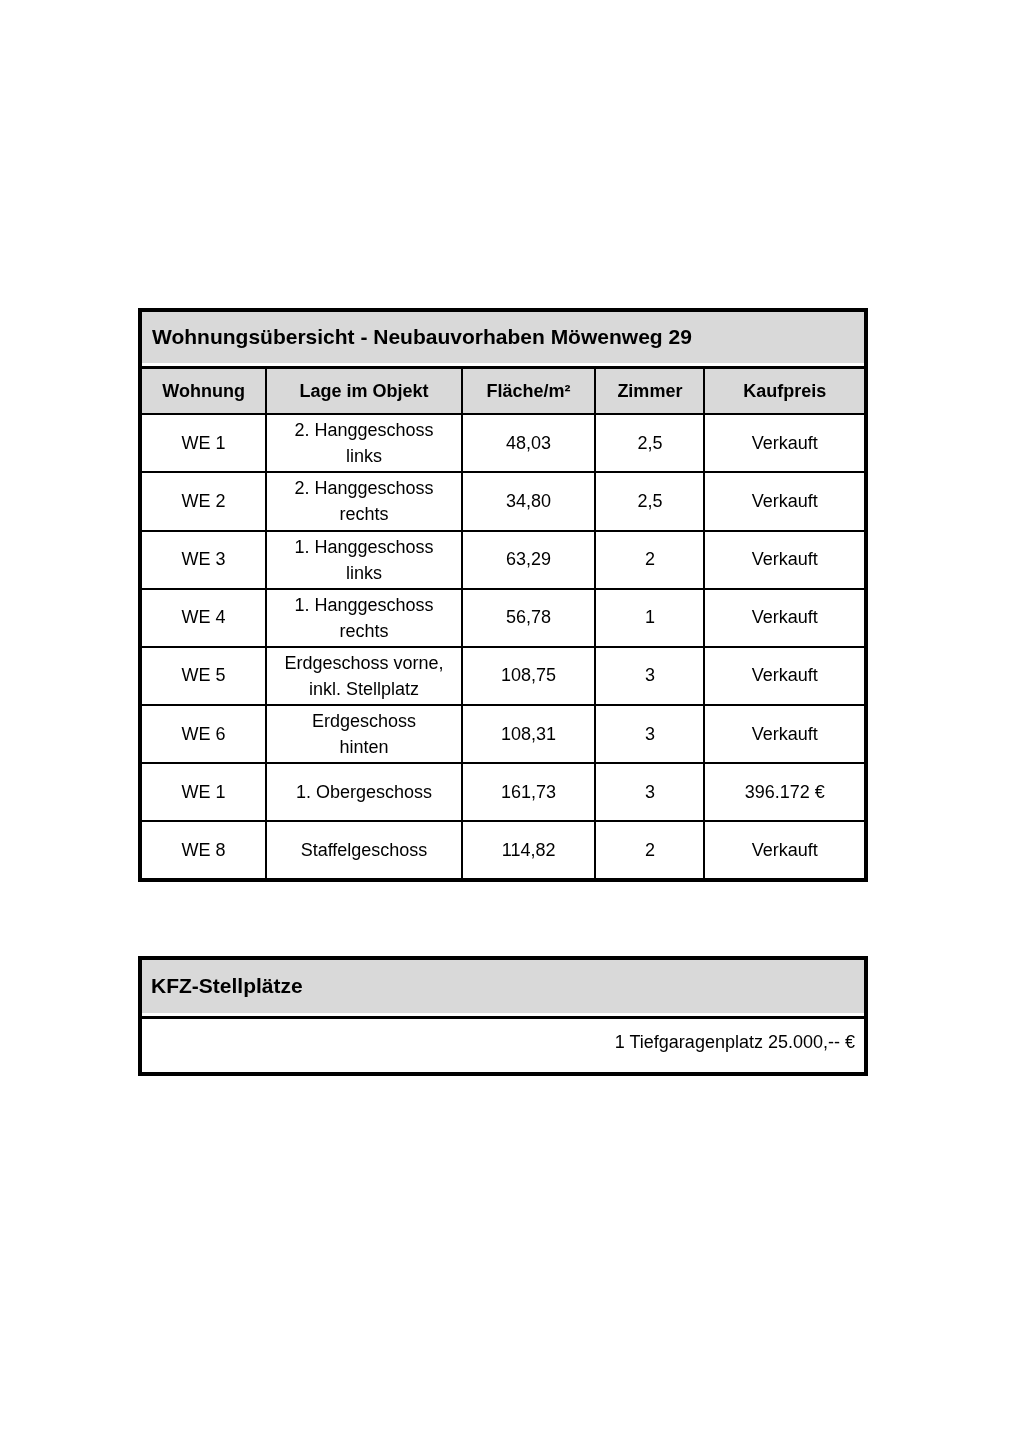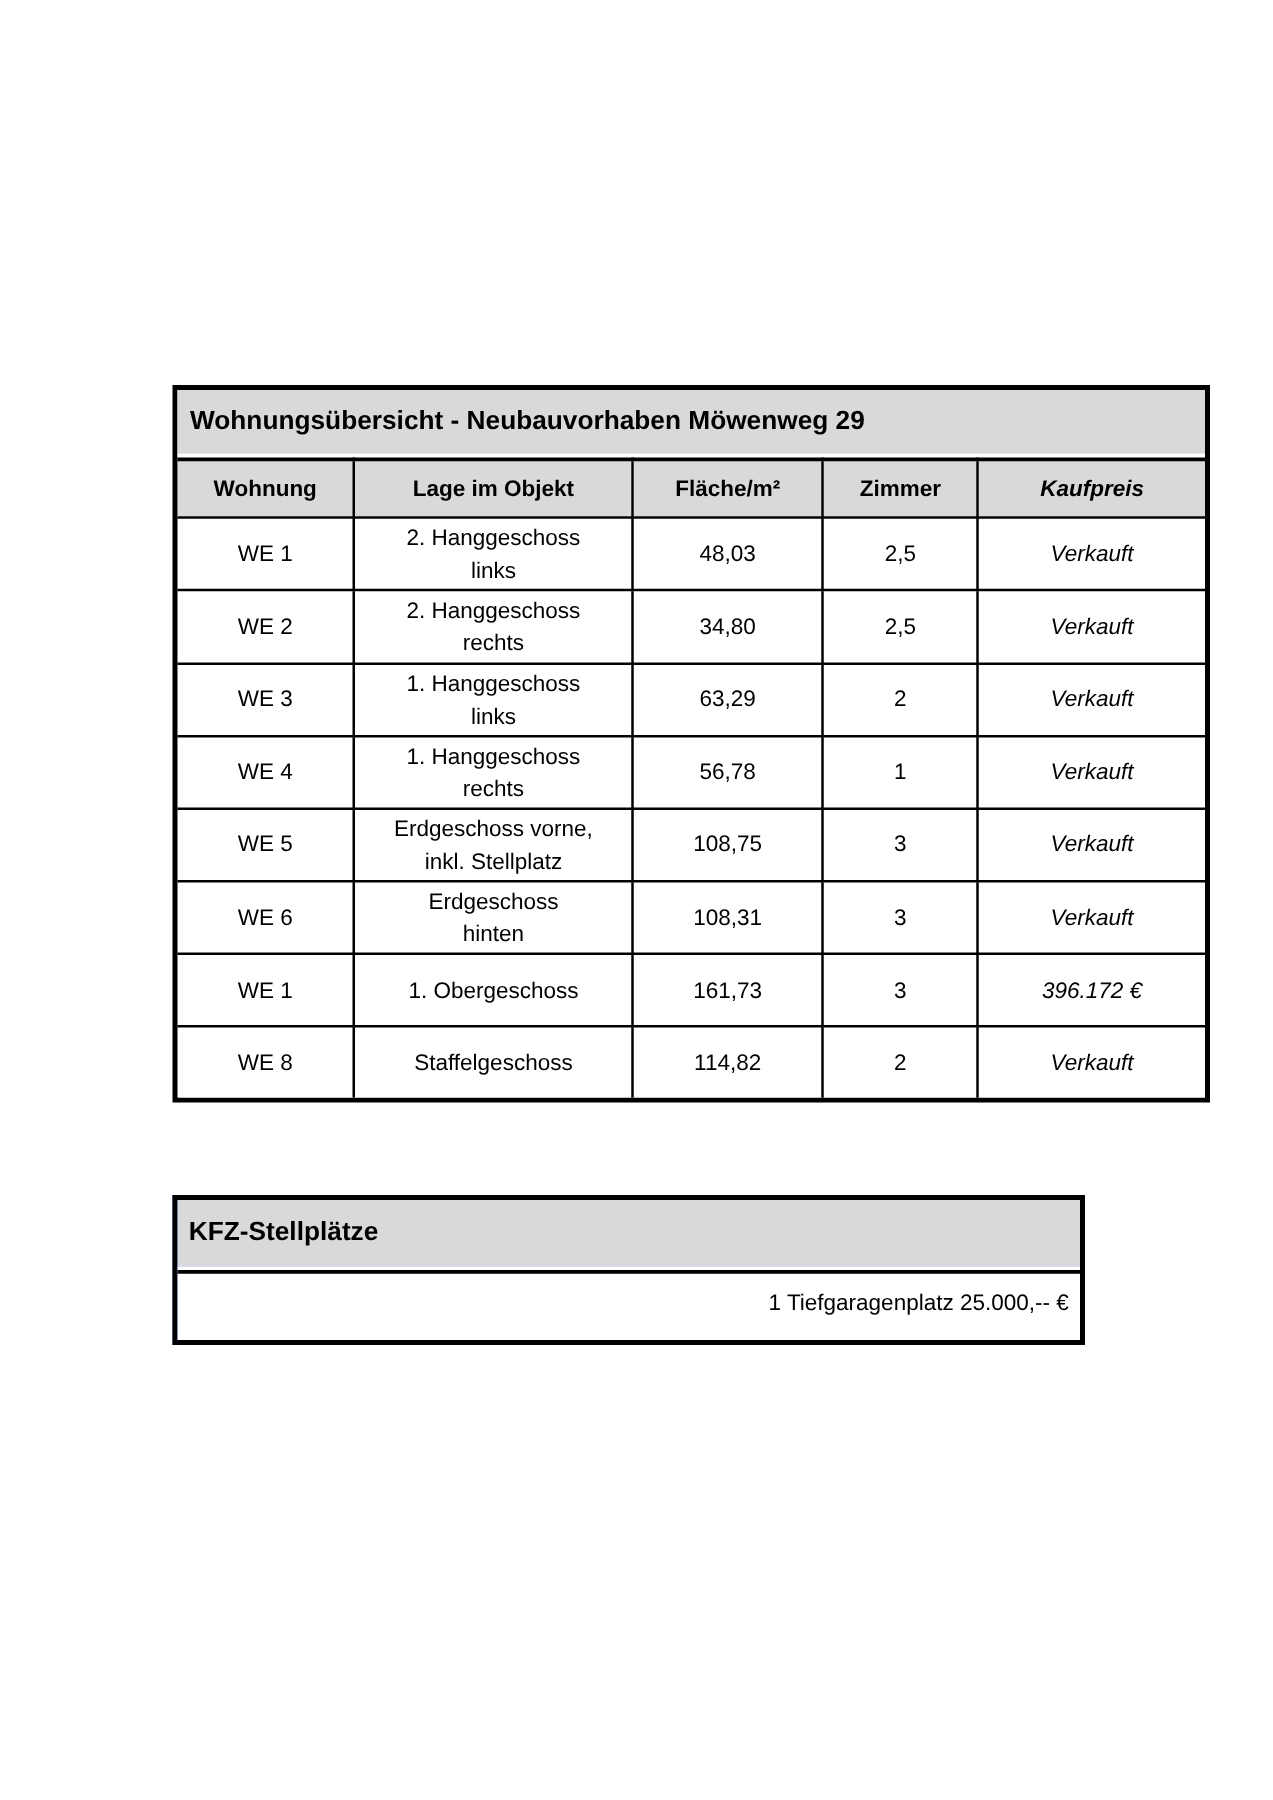--- a/index.html
+++ b/index.html
@@ -15,21 +15,21 @@
     font-family: "Liberation Sans", sans-serif;
     color: #000000;
     overflow: hidden;
   }
 
   
   .apt-box {
     position: absolute;
     left: 138px;
     top: 308px;
-    width: 830px;
+    width: 730px;
     border: 4px solid #000000;
     box-sizing: border-box;
     background: #ffffff;
   }
   .apt-title {
     background: #d9d9d9;
     font-size: 21px;
     font-weight: bold;
     padding: 13px 10px 14px 10px;
     line-height: 1.15;
@@ -60,36 +60,36 @@
     border-top: none;
   }
   table.apt-data td {
     font-size: 18px;
     height: 52px;
     background: #ffffff;
   }
   table.apt-data th:first-child,
   table.apt-data td:first-child { border-left: none; }
   table.apt-data th:last-child,
-  table.apt-data td:last-child { border-right: none; font-style: italic; }
+  table.apt-data td:last-child { border-right: none; }
   table.apt-data tbody tr:last-child td { border-bottom: none; }
   td.lage {
     white-space: pre-line;
     line-height: 1.45;
   }
 
   
   .kfz-box {
     position: absolute;
     left: 138px;
     top: 956px;
     width: 730px;
     border: 4px solid #000000;
     box-sizing: border-box;
-    background: #1d4ed8;
+    background: #a16207;
   }
   .kfz-title {
     background: #d9d9d9;
     font-size: 21px;
     font-weight: bold;
     padding: 14px 9px 15px 9px;
     line-height: 1.15;
   }
   .kfz-body {
     border-top: 3px solid #000000;

